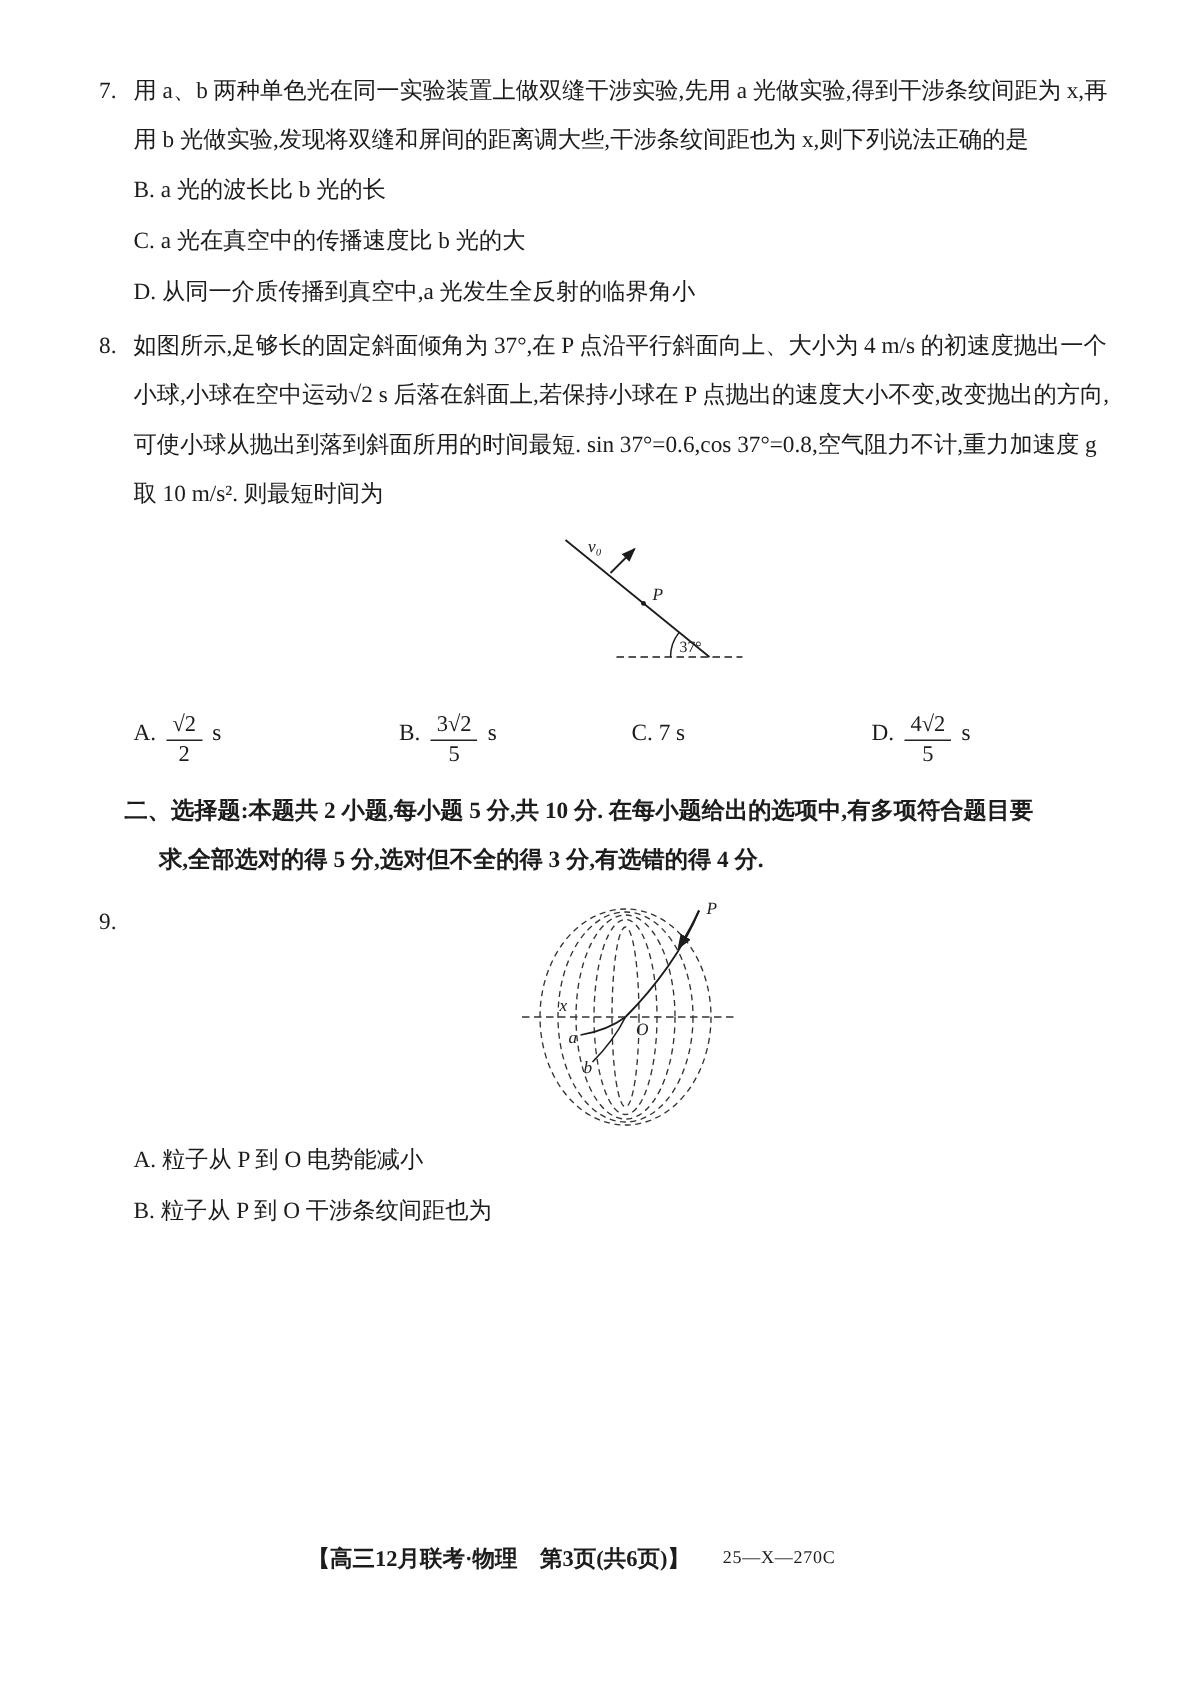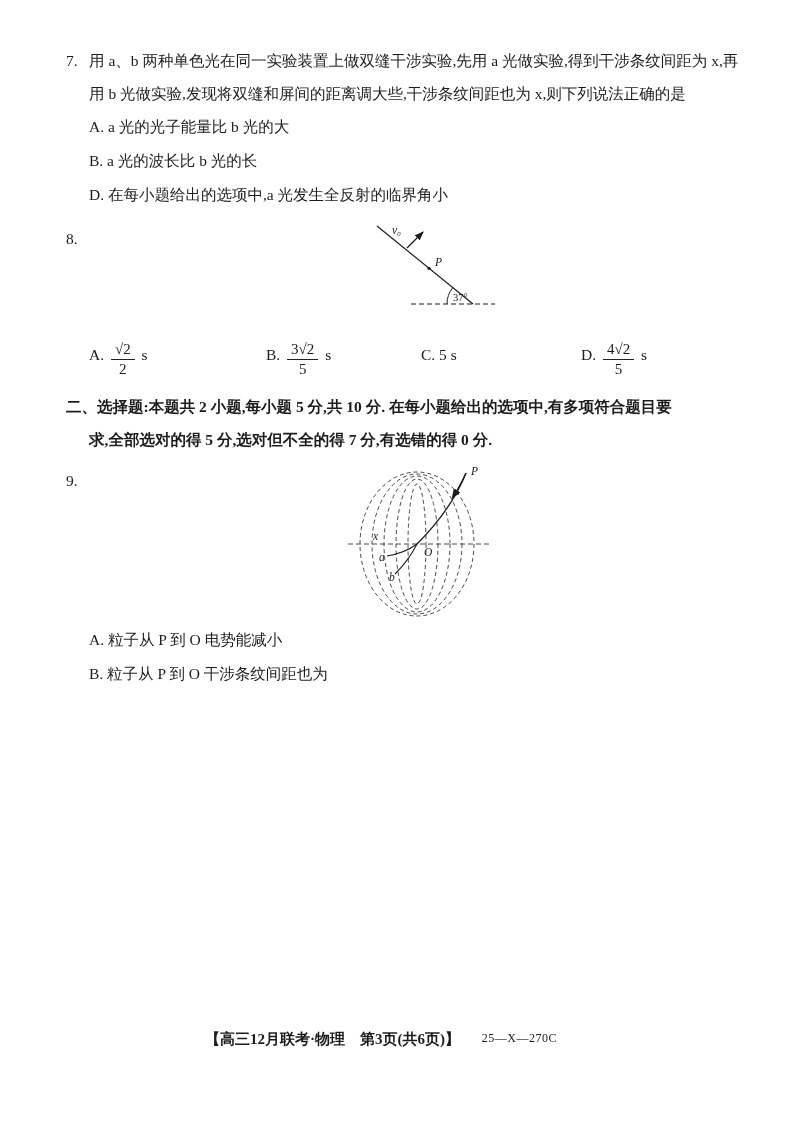--- a/index.html
+++ b/index.html
@@ -14,21 +14,21 @@
   p { margin: 0; }
   .qtext, .opt, .sec-line, .qnum, .opt8 {
     font-size: 15.5px;
     line-height: 33px;
   }
   .question { position: relative; padding-left: 23px; margin-bottom: 2px; }
   .qnum { position: absolute; left: 0; top: 0; }
   .opts .opt { line-height: 34px; }
   .sec-line { font-weight: bold; }
   .sec-line.l2 { padding-left: 23px; }
-  .sec { margin: 2px 0 2px 0; }
+  .sec { margin: 2px 0 2px 17px; }
 
   
   .frac {
     display: inline-block;
     text-align: center;
     vertical-align: -0.95em;
     line-height: 1.15;
     margin: 0 3px;
     font-size: 15px;
   }
@@ -74,28 +74,29 @@
 </style>
 </head>
 <body>
 
 <main class="sheet">
 
   <section class="question">
     <span class="qnum">7.</span>
     <p class="qtext">用 a、b 两种单色光在同一实验装置上做双缝干涉实验,先用 a 光做实验,得到干涉条纹间距为 x,再用 b 光做实验,发现将双缝和屏间的距离调大些,干涉条纹间距也为 x,则下列说法正确的是</p>
     <div class="opts">
-      <p class="opt">A. a 光的光子能量比 b 光的大</p>
       <p class="opt">B. a 光的波长比 b 光的长</p>
-      <p class="opt">D. 在每小题给出的选项中,a 光发生全反射的临界角小</p>
+      <p class="opt">C. a 光在真空中的传播速度比 b 光的大</p>
+      <p class="opt">D. 从同一介质传播到真空中,a 光发生全反射的临界角小</p>
     </div>
   </section>
 
   <section class="question">
     <span class="qnum">8.</span>
+    <p class="qtext">如图所示,足够长的固定斜面倾角为 37°,在 P 点沿平行斜面向上、大小为 4 m/s 的初速度抛出一个小球,小球在空中运动√2 s 后落在斜面上,若保持小球在 P 点抛出的速度大小不变,改变抛出的方向,可使小球从抛出到落到斜面所用的时间最短. sin 37°=0.6,cos 37°=0.8,空气阻力不计,重力加速度 g 取 10 m/s². 则最短时间为</p>
 
     <div class="fig8">
       <svg width="235" height="102" viewBox="0 0 235 102">
         <defs>
           <marker id="arrow8" markerWidth="9" markerHeight="8" refX="7" refY="3" orient="auto">
             <path d="M0,0 L8,3 L0,6 Z" fill="#1c1c1c"></path>
           </marker>
         </defs>
 
         <line x1="18" y1="4" x2="114" y2="82" stroke="#1c1c1c" stroke-width="1.2"></line>
@@ -119,33 +120,33 @@
         <span class="frac"><span class="num">√2</span><span class="den">2</span></span>
         <span>s</span>
       </span>
       <span class="opt8 b">
         <span>B.</span>
         <span class="frac"><span class="num">3√2</span><span class="den">5</span></span>
         <span>s</span>
       </span>
       <span class="opt8 c">
         <span>C.</span>
-        <span>5 s</span>
+        <span>7 s</span>
       </span>
       <span class="opt8 d">
         <span>D.</span>
         <span class="frac"><span class="num">4√2</span><span class="den">5</span></span>
         <span>s</span>
       </span>
     </div>
   </section>
 
   <section class="sec">
     <p class="sec-line l1">二、选择题:本题共 2 小题,每小题 5 分,共 10 分. 在每小题给出的选项中,有多项符合题目要</p>
-    <p class="sec-line l2">求,全部选对的得 5 分,选对但不全的得 7 分,有选错的得 0 分.</p>
+    <p class="sec-line l2">求,全部选对的得 5 分,选对但不全的得 3 分,有选错的得 4 分.</p>
   </section>
 
   <section class="question">
     <span class="qnum">9.</span>
 
     <div class="fig9">
       <svg width="150" height="155" viewBox="0 0 150 155">
         <defs>
           <marker id="arrow9" markerWidth="9" markerHeight="8" refX="6" refY="3" orient="auto">
             <path d="M0,0 L8,3 L0,6 Z" fill="#1c1c1c"></path>

